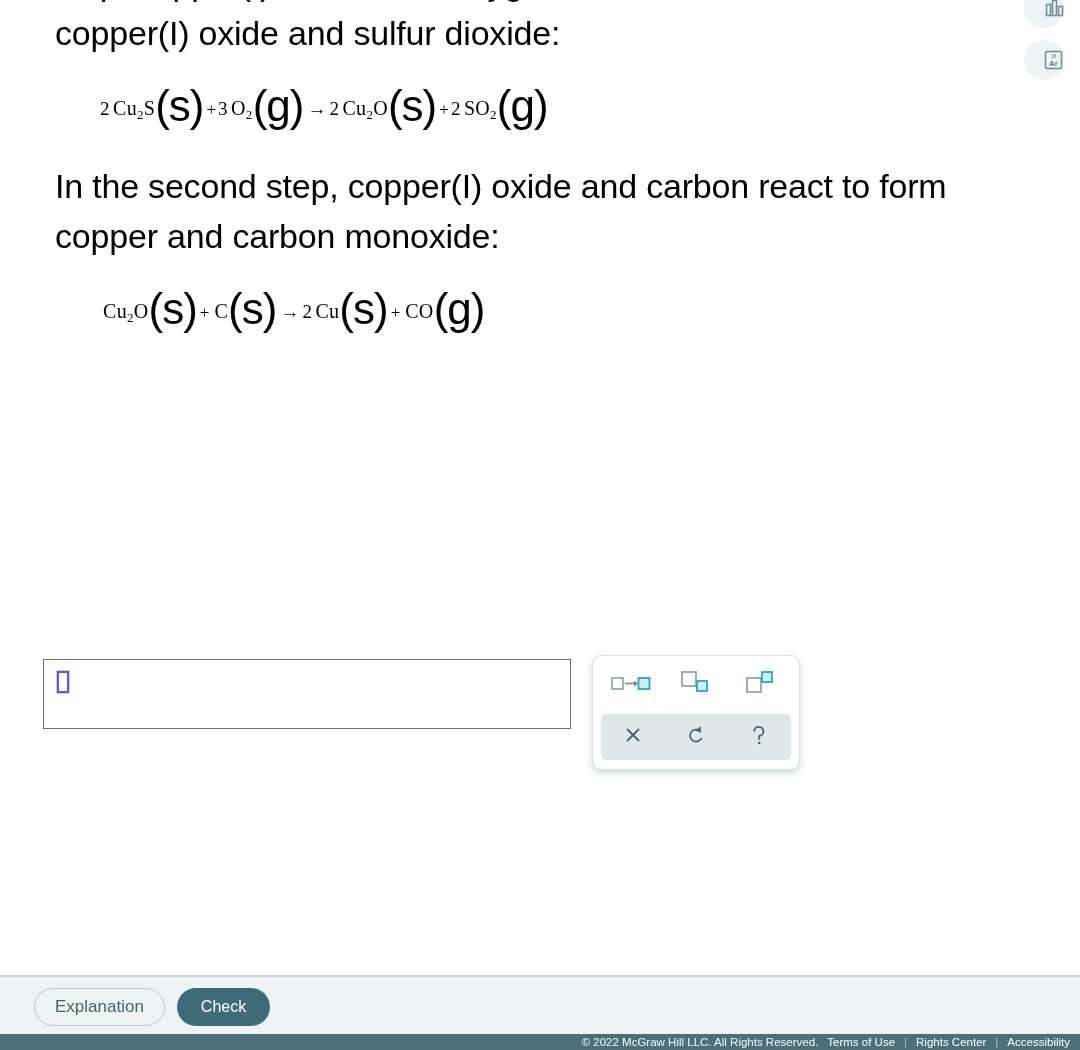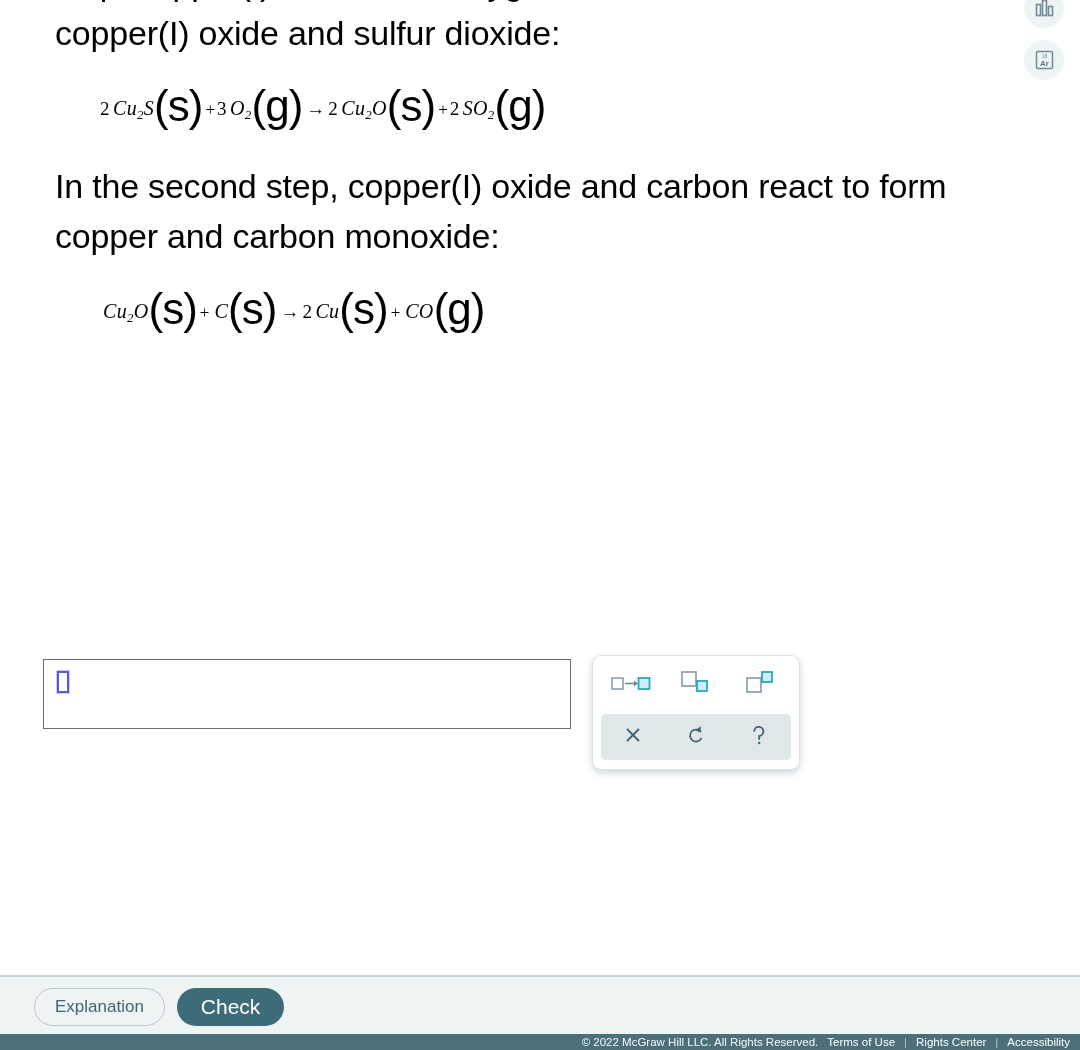--- a/index.html
+++ b/index.html
@@ -30,21 +30,21 @@
     gap: 12px;
     z-index: 30;
   }
   .rail-btn {
     width: 40px;
     height: 40px;
     border-radius: 50%;
     background: #eef3f5;
     display: flex;
     align-items: center;
-    justify-content: center;
+    justify-content: flex-end;
     cursor: pointer;
   }
   .rail-btn svg { display: block; }
 
   
   .question {
     position: absolute;
     left: 12px;
     top: 0;
     width: 1000px;
@@ -78,21 +78,20 @@
     align-items: baseline;
   }
   .coef {
     font-size: 19px;
     letter-spacing: .5px;
     margin-right: 3px;
   }
   .formula {
     font-size: 20px;
     letter-spacing: .3px;
-    font-style: italic;
   }
   .formula sub {
     font-size: 13px;
     vertical-align: -4px;
   }
   .state {
     font-family: "Liberation Sans", sans-serif;
     font-size: 44px;
     line-height: .9;
     letter-spacing: -1px;
@@ -224,21 +223,21 @@
     display: flex;
     align-items: center;
   }
   .btn-check {
     height: 38px;
     padding: 0 24px;
     border-radius: 19px;
     border: none;
     background: #3d6b78;
     color: #ffffff;
-    font-size: 21px;
+    font-size: 16px;
     font-family: "Liberation Sans", sans-serif;
     cursor: pointer;
     display: flex;
     align-items: center;
   }
 
   
   .footer {
     position: absolute;
     left: 0;

